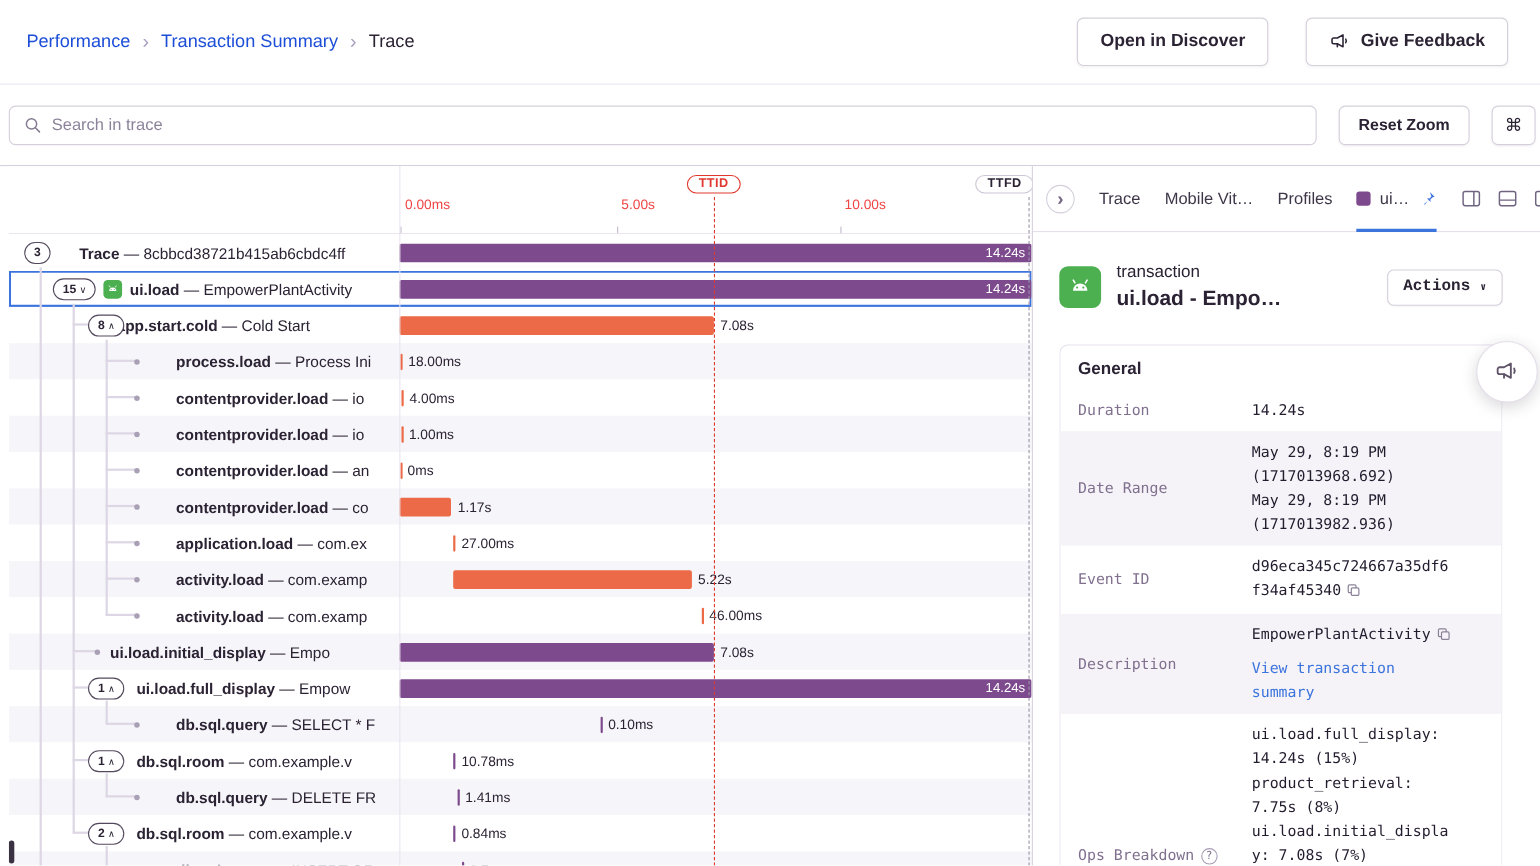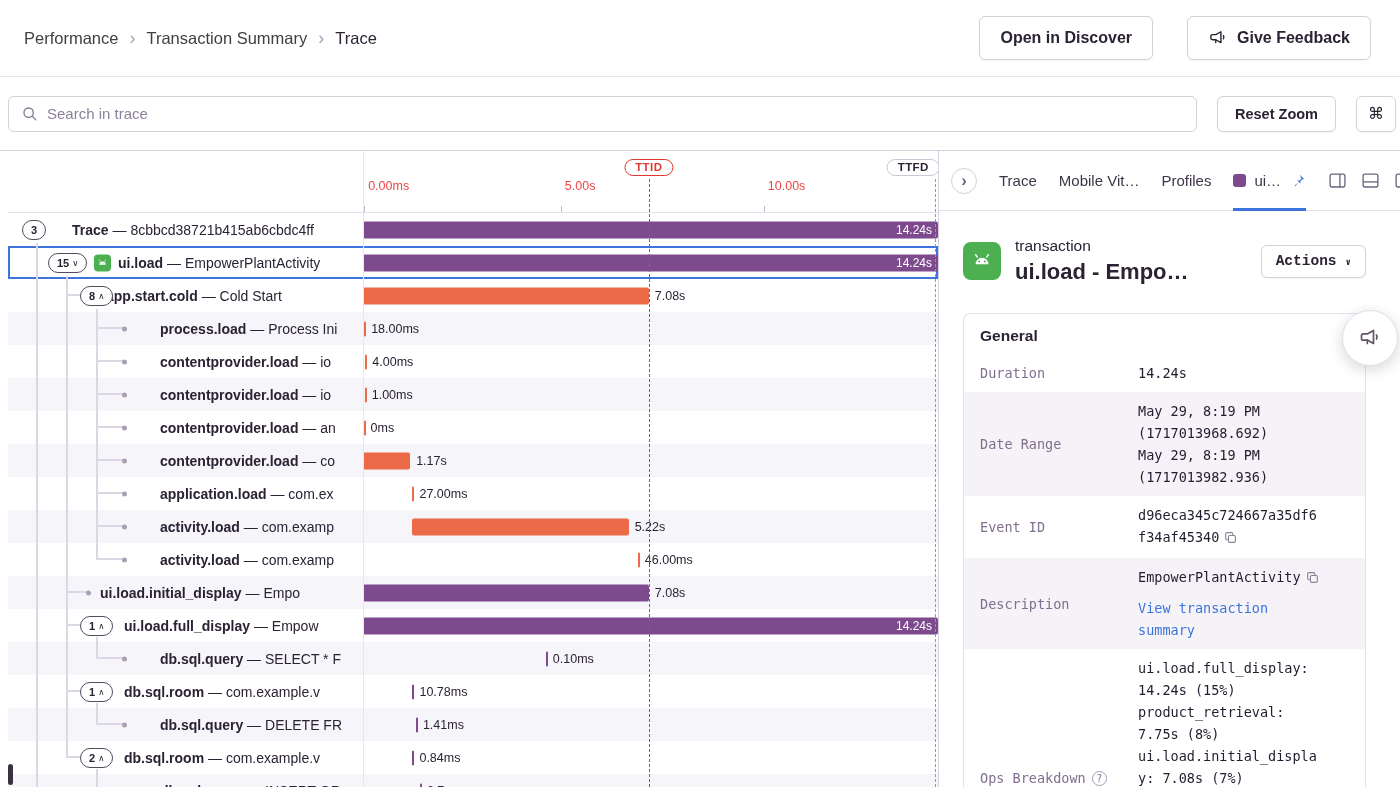--- a/index.html
+++ b/index.html
@@ -5,21 +5,21 @@
   * { box-sizing: border-box; margin: 0; padding: 0; }
   html,body { background:#fff; }
   body { font-family: "Liberation Sans", "DejaVu Sans", sans-serif; color:#2b2233; }
   .app { position:relative; width:1400px; height:787px; overflow:hidden; background:#fff; }
 
   
   .page-header { position:absolute; top:0; left:0; right:0; height:77px;
     border-bottom:1px solid #eae5ef; display:flex; align-items:center;
     padding:0 29px 0 24px; background:#fff; }
   .breadcrumb { display:flex; align-items:center; font-size:16.5px; }
-  .crumb { color:#404040; cursor:pointer; }
+  .crumb { color:#1d4ed8; cursor:pointer; }
   .crumb.current { color:#2b2233; }
   .crumb-sep { color:#a99ec0; margin:0 11px; font-size:18px; line-height:1; }
   .header-actions { margin-left:auto; display:flex; gap:34px; }
   .btn { display:inline-flex; align-items:center; gap:9px; background:#fff;
     border:1px solid #d5cfdc; border-radius:6px; font-weight:700; color:#2b2233;
     cursor:pointer; box-shadow:0 1px 2px rgba(43,34,51,.04); font-family:inherit; }
   .btn-lg { height:44px; padding:0 20px; font-size:16px; }
   .btn-md { height:36px; padding:0 17px; font-size:14.5px; }
 
   
@@ -92,21 +92,21 @@
   .pin { color:#3c74dd; display:inline-flex; margin-left:2px; }
   .layout-icons { margin-left:auto; display:flex; gap:14px; color:#6f6380; }
   .layout-icons span { display:inline-flex; cursor:pointer; }
 
   .txn-header { position:absolute; top:88px; left:24px; right:34px; height:44px;
     display:flex; align-items:center; gap:14px; }
   .android-badge { width:38px; height:38px; border-radius:8px; background:#4caf50;
     display:flex; align-items:center; justify-content:center; flex:none; }
   .android-badge svg { width:26px; height:26px; }
   .txn-kind { font-size:15.5px; color:#2b2233; line-height:1.35; }
-  .txn-title { font-size:22px; font-weight:700; color:#2b2233; line-height:1.35; white-space:nowrap; }
+  .txn-title { font-size:19px; font-weight:700; color:#2b2233; line-height:1.35; white-space:nowrap; }
   .actions-btn { margin-left:auto; height:33px; padding:0 14px; font-size:14.5px;font-family:Liberation Mono, monospace; }
   .actions-btn .chev { font-size:9px; margin-top:2px; }
 
   .general-card { position:absolute; top:162px; left:24px; right:34px; bottom:0;
     border:1px solid #e6e0ec; border-bottom:none; border-radius:8px 8px 0 0;
     background:#fff; overflow:hidden; }
   .card-heading { padding:13px 16px 9px; font-size:15.5px; font-weight:700; color:#2b2233; }
   .kv-row { display:flex; padding:8px 16px; }
   .kv-row.shaded { background:#f5f3f7; }
   .kv-key { width:158px; flex:none; font-family:"DejaVu Sans Mono", monospace;

